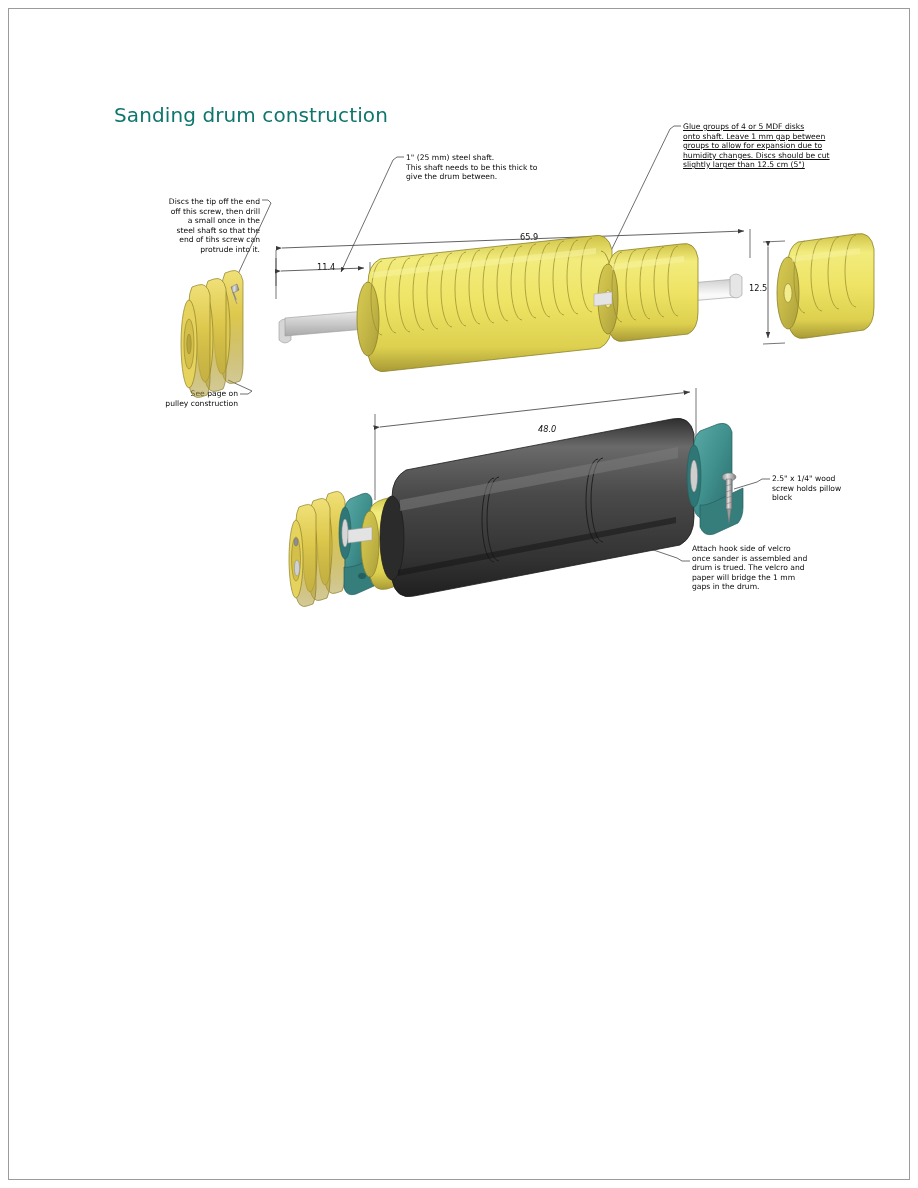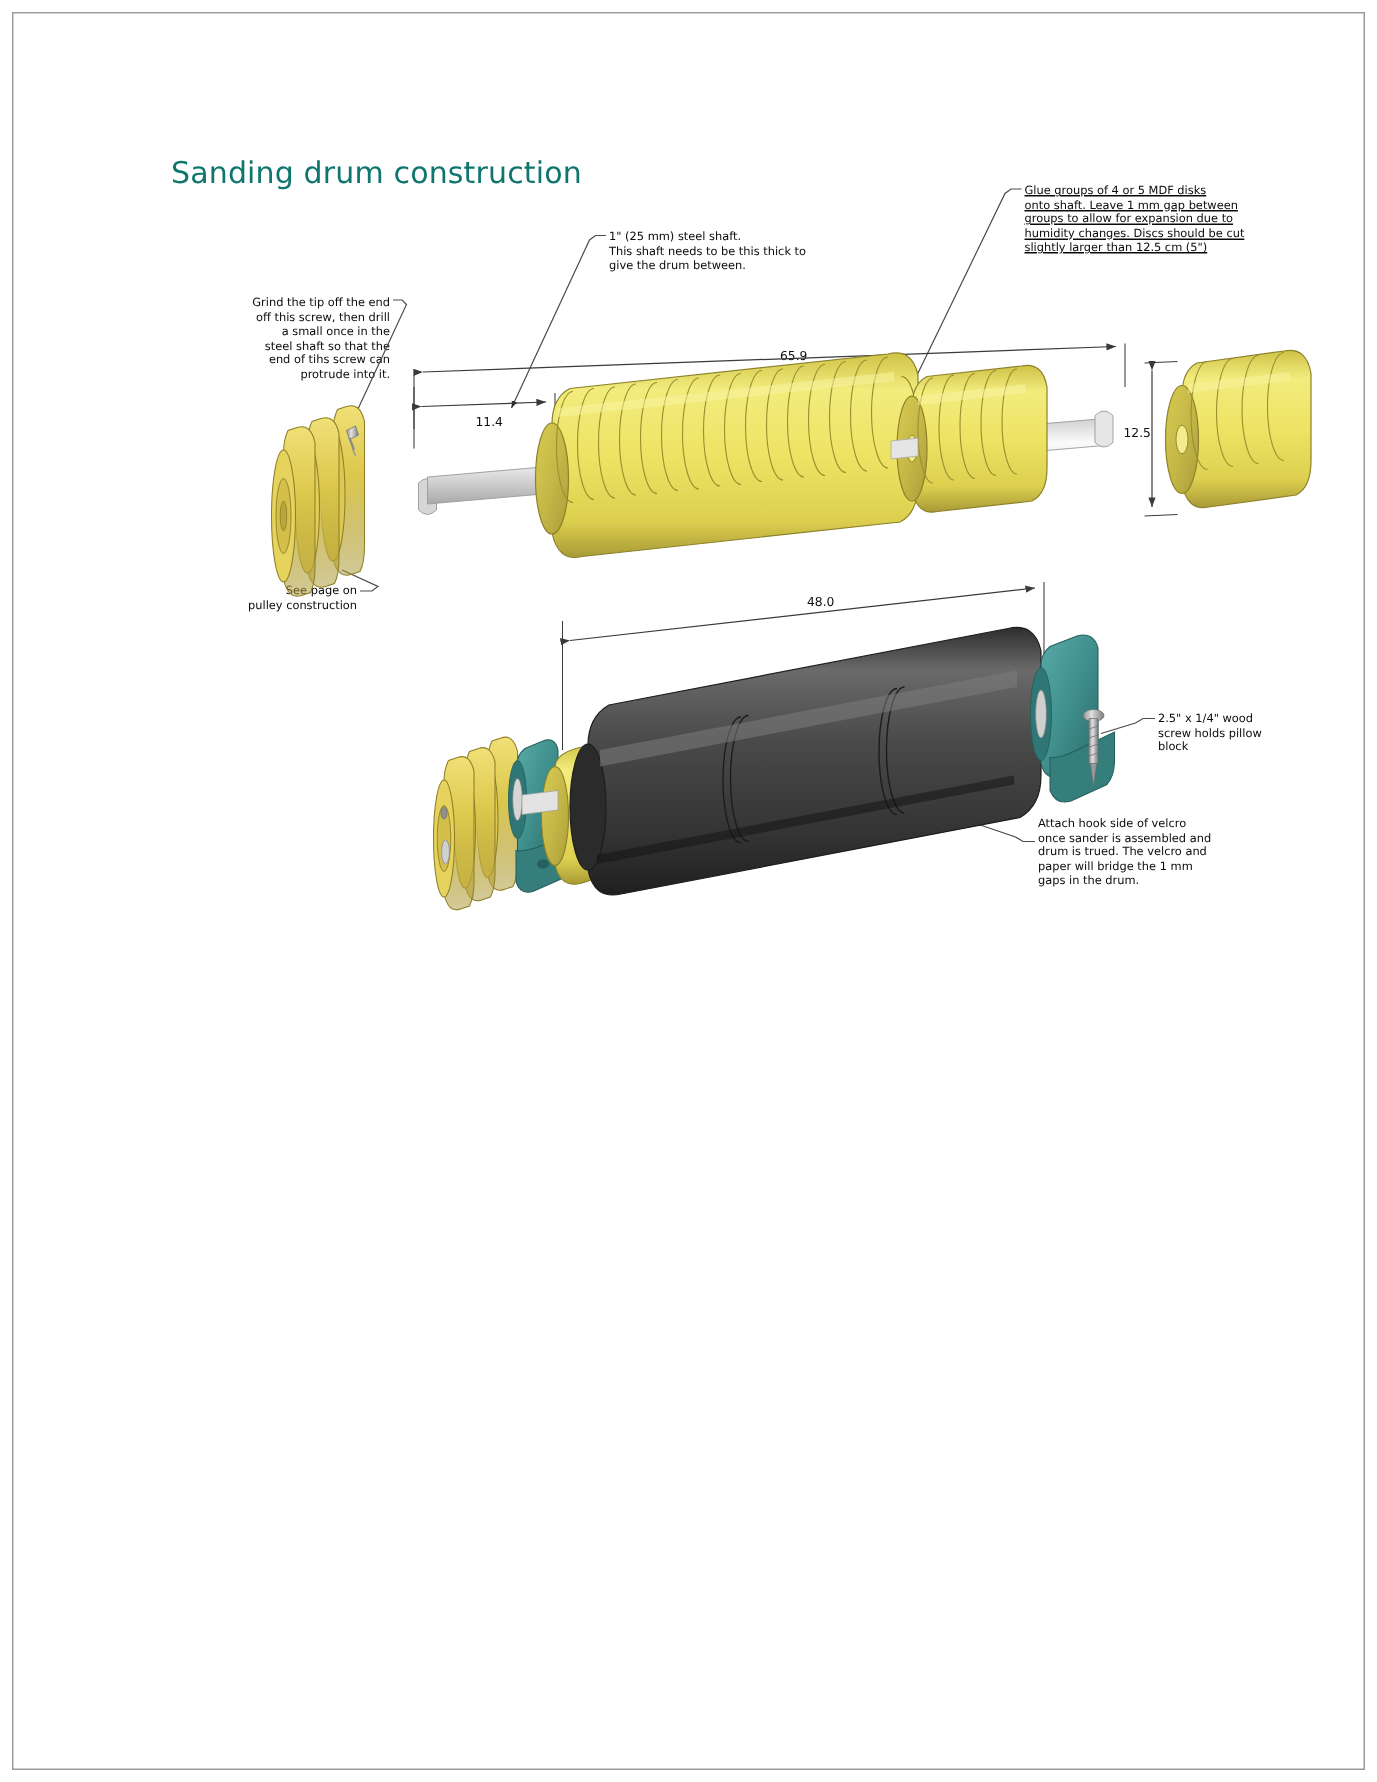--- a/index.html
+++ b/index.html
@@ -22,21 +22,21 @@
 </style>
 </head>
 <body>
 
 <div class="page">
   <div class="page-border"></div>
 
   <div id="title">Sanding drum construction</div>
 
   <div class="note right" style="left:78px;top:197px;width:182px;">
-    <div>Grind the tip off the end</div>
+    <div>Discs the tip off the end</div>
     <div>off this screw, then drill</div>
     <div>a small once in the</div>
     <div>steel shaft so that the</div>
     <div>end of tihs screw can</div>
     <div>protrude into it.</div>
   </div>
 
   <div class="note right" style="left:98px;top:389px;width:140px;">
     <div>See page on</div>
     <div>pulley construction</div>
@@ -64,23 +64,23 @@
 
   <div class="note left" style="left:692px;top:544px;width:160px;">
     <div>Attach hook side of velcro</div>
     <div>once sander is assembled and</div>
     <div>drum is trued.  The velcro and</div>
     <div>paper will bridge the 1 mm</div>
     <div>gaps in the drum.</div>
   </div>
 
   <div class="dim" style="left:520px;top:232px;">65.9</div>
-  <div class="dim" style="left:317px;top:276px;">11.4</div>
+  <div class="dim" style="left:317px;top:262px;">11.4</div>
   <div class="dim" style="left:749px;top:283px;">12.5</div>
-  <div class="dim" style="left:538px;top:396px;">48.0</div>
+  <div class="dim" style="left:538px;top:424px;font-style:italic;">48.0</div>
 
   <svg class="art" viewBox="0 0 918 1188">
     <defs>
       <linearGradient id="gShaft" x1="0" y1="0" x2="0" y2="1">
         <stop offset="0%" stop-color="#cfcfcf"></stop>
         <stop offset="28%" stop-color="#fbfbfb"></stop>
         <stop offset="62%" stop-color="#e2e2e2"></stop>
         <stop offset="100%" stop-color="#a9a9a9"></stop>
       </linearGradient>
       <linearGradient id="gMdfBody" x1="0" y1="0" x2="0" y2="1">

